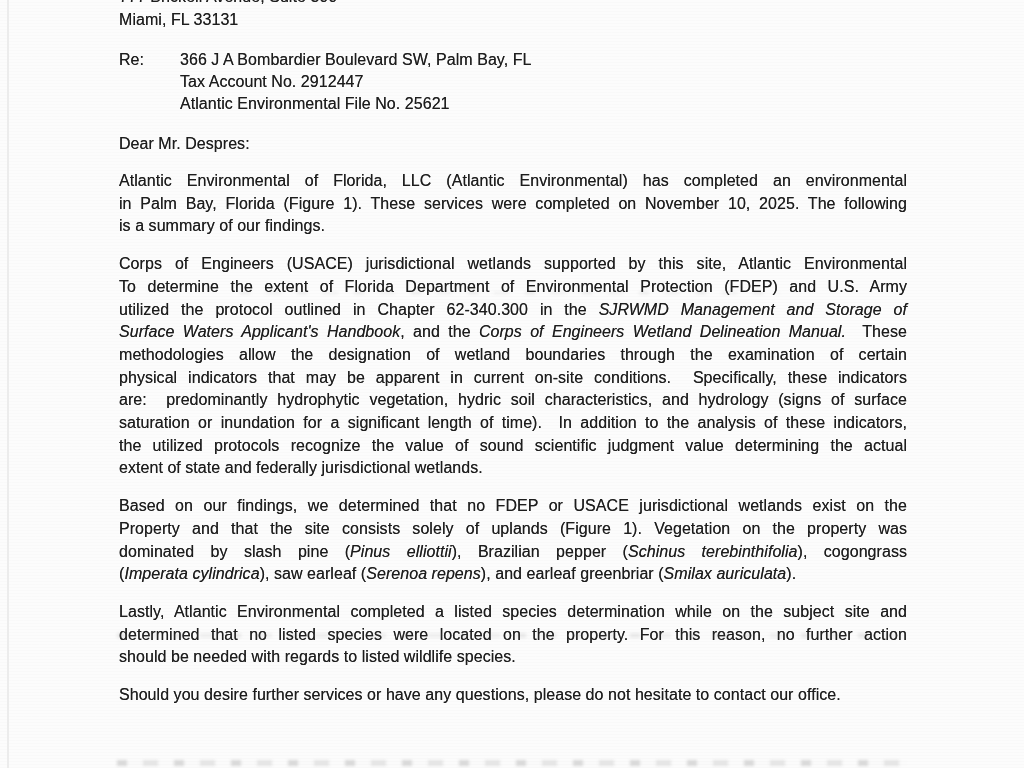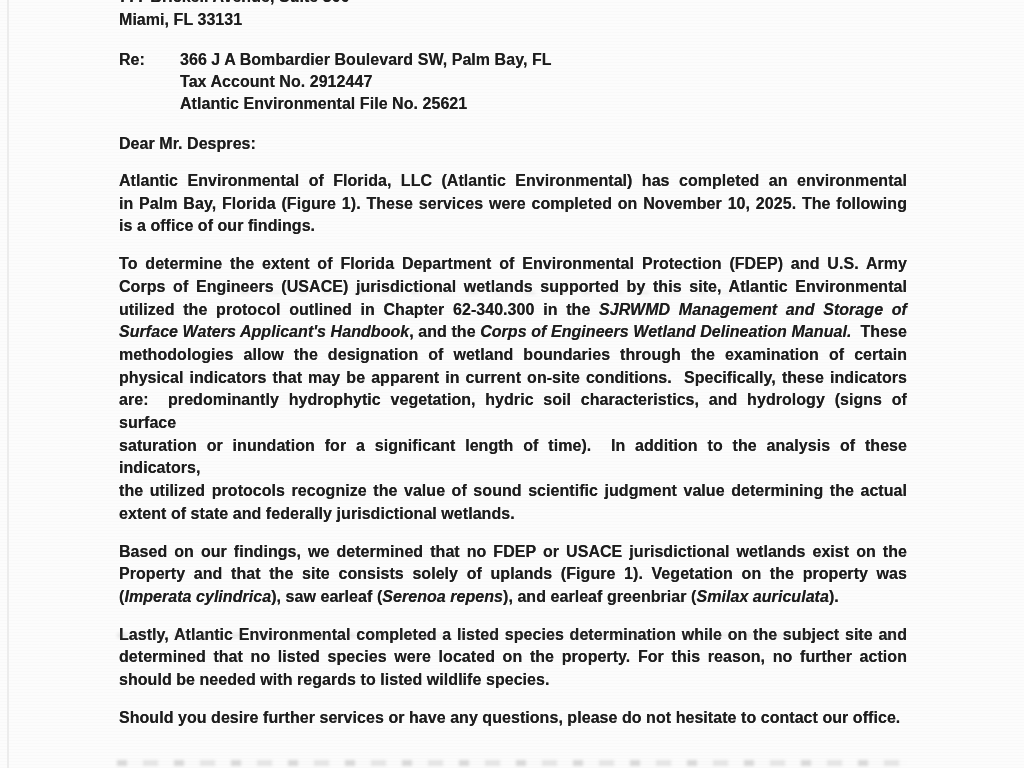--- a/index.html
+++ b/index.html
@@ -11,21 +11,20 @@
     background: #ffffff;
   }
   .page {
     position: absolute;
     inset: 0;
     background: #fcfcfc;
     background-image: repeating-linear-gradient(0deg,
       rgba(0,0,0,0.012) 0 1px, transparent 1px 3px);
     font-family: "Liberation Sans", sans-serif;
     color: #1d1d1d;
-    font-weight: bold;
   }
   .edge-line {
     position: absolute;
     left: 7px; top: 0; bottom: 0;
     width: 2px;
     background: #ececec;
   }
   .content {
     position: absolute;
     left: 119px;
@@ -92,37 +91,38 @@
           <div>Atlantic Environmental File No. 25621</div>
         </div>
     </div>
 
     <div class="salutation">Dear Mr. Despres:</div>
 
     <div>
         <div class="para">
           <div class="line"><span>Atlantic Environmental of Florida, LLC (Atlantic Environmental) has completed an environmental</span></div>
           <div class="line"><span>in Palm Bay, Florida (Figure 1). These services were completed on November 10, 2025. The following</span></div>
-          <div class="line last"><span>is a office of our findings.</span></div>
+          <div class="line last"><span>is a summary of our findings.</span></div>
         </div>
         <div class="para">
+          <div class="line"><span>Corps of Engineers (USACE) jurisdictional wetlands supported by this site, Atlantic Environmental</span></div>
           <div class="line"><span>To determine the extent of Florida Department of Environmental Protection (FDEP) and U.S. Army</span></div>
-          <div class="line"><span>Corps of Engineers (USACE) jurisdictional wetlands supported by this site, Atlantic Environmental</span></div>
           <div class="line"><span>utilized the protocol outlined in Chapter 62-340.300 in the </span><span class="i">SJRWMD Management and Storage of</span></div>
           <div class="line"><span class="i">Surface Waters Applicant's Handbook</span><span>, and the </span><span class="i">Corps of Engineers Wetland Delineation Manual.</span><span>&nbsp; These</span></div>
           <div class="line"><span>methodologies allow the designation of wetland boundaries through the examination of certain</span></div>
           <div class="line"><span>physical indicators that may be apparent in current on-site conditions.&nbsp; Specifically, these indicators</span></div>
           <div class="line"><span>are:&nbsp; predominantly hydrophytic vegetation, hydric soil characteristics, and hydrology (signs of surface</span></div>
           <div class="line"><span>saturation or inundation for a significant length of time).&nbsp; In addition to the analysis of these indicators,</span></div>
           <div class="line"><span>the utilized protocols recognize the value of sound scientific judgment value determining the actual</span></div>
           <div class="line last"><span>extent of state and federally jurisdictional wetlands.</span></div>
         </div>
         <div class="para">
           <div class="line"><span>Based on our findings, we determined that no FDEP or USACE jurisdictional wetlands exist on the</span></div>
           <div class="line"><span>Property and that the site consists solely of uplands (Figure 1). Vegetation on the property was</span></div>
+          <div class="line"><span>dominated by slash pine (</span><span class="i">Pinus elliottii</span><span>), Brazilian pepper (</span><span class="i">Schinus terebinthifolia</span><span>), cogongrass</span></div>
           <div class="line last"><span>(</span><span class="i">Imperata cylindrica</span><span>), saw earleaf (</span><span class="i">Serenoa repens</span><span>), and earleaf greenbriar (</span><span class="i">Smilax auriculata</span><span>).</span></div>
         </div>
         <div class="para">
           <div class="line"><span>Lastly, Atlantic Environmental completed a listed species determination while on the subject site and</span></div>
           <div class="line"><span>determined that no listed species were located on the property. For this reason, no further action</span></div>
           <div class="line last"><span>should be needed with regards to listed wildlife species.</span></div>
         </div>
         <div class="para">
           <div class="line last"><span>Should you desire further services or have any questions, please do not hesitate to contact our office.</span></div>
         </div>

